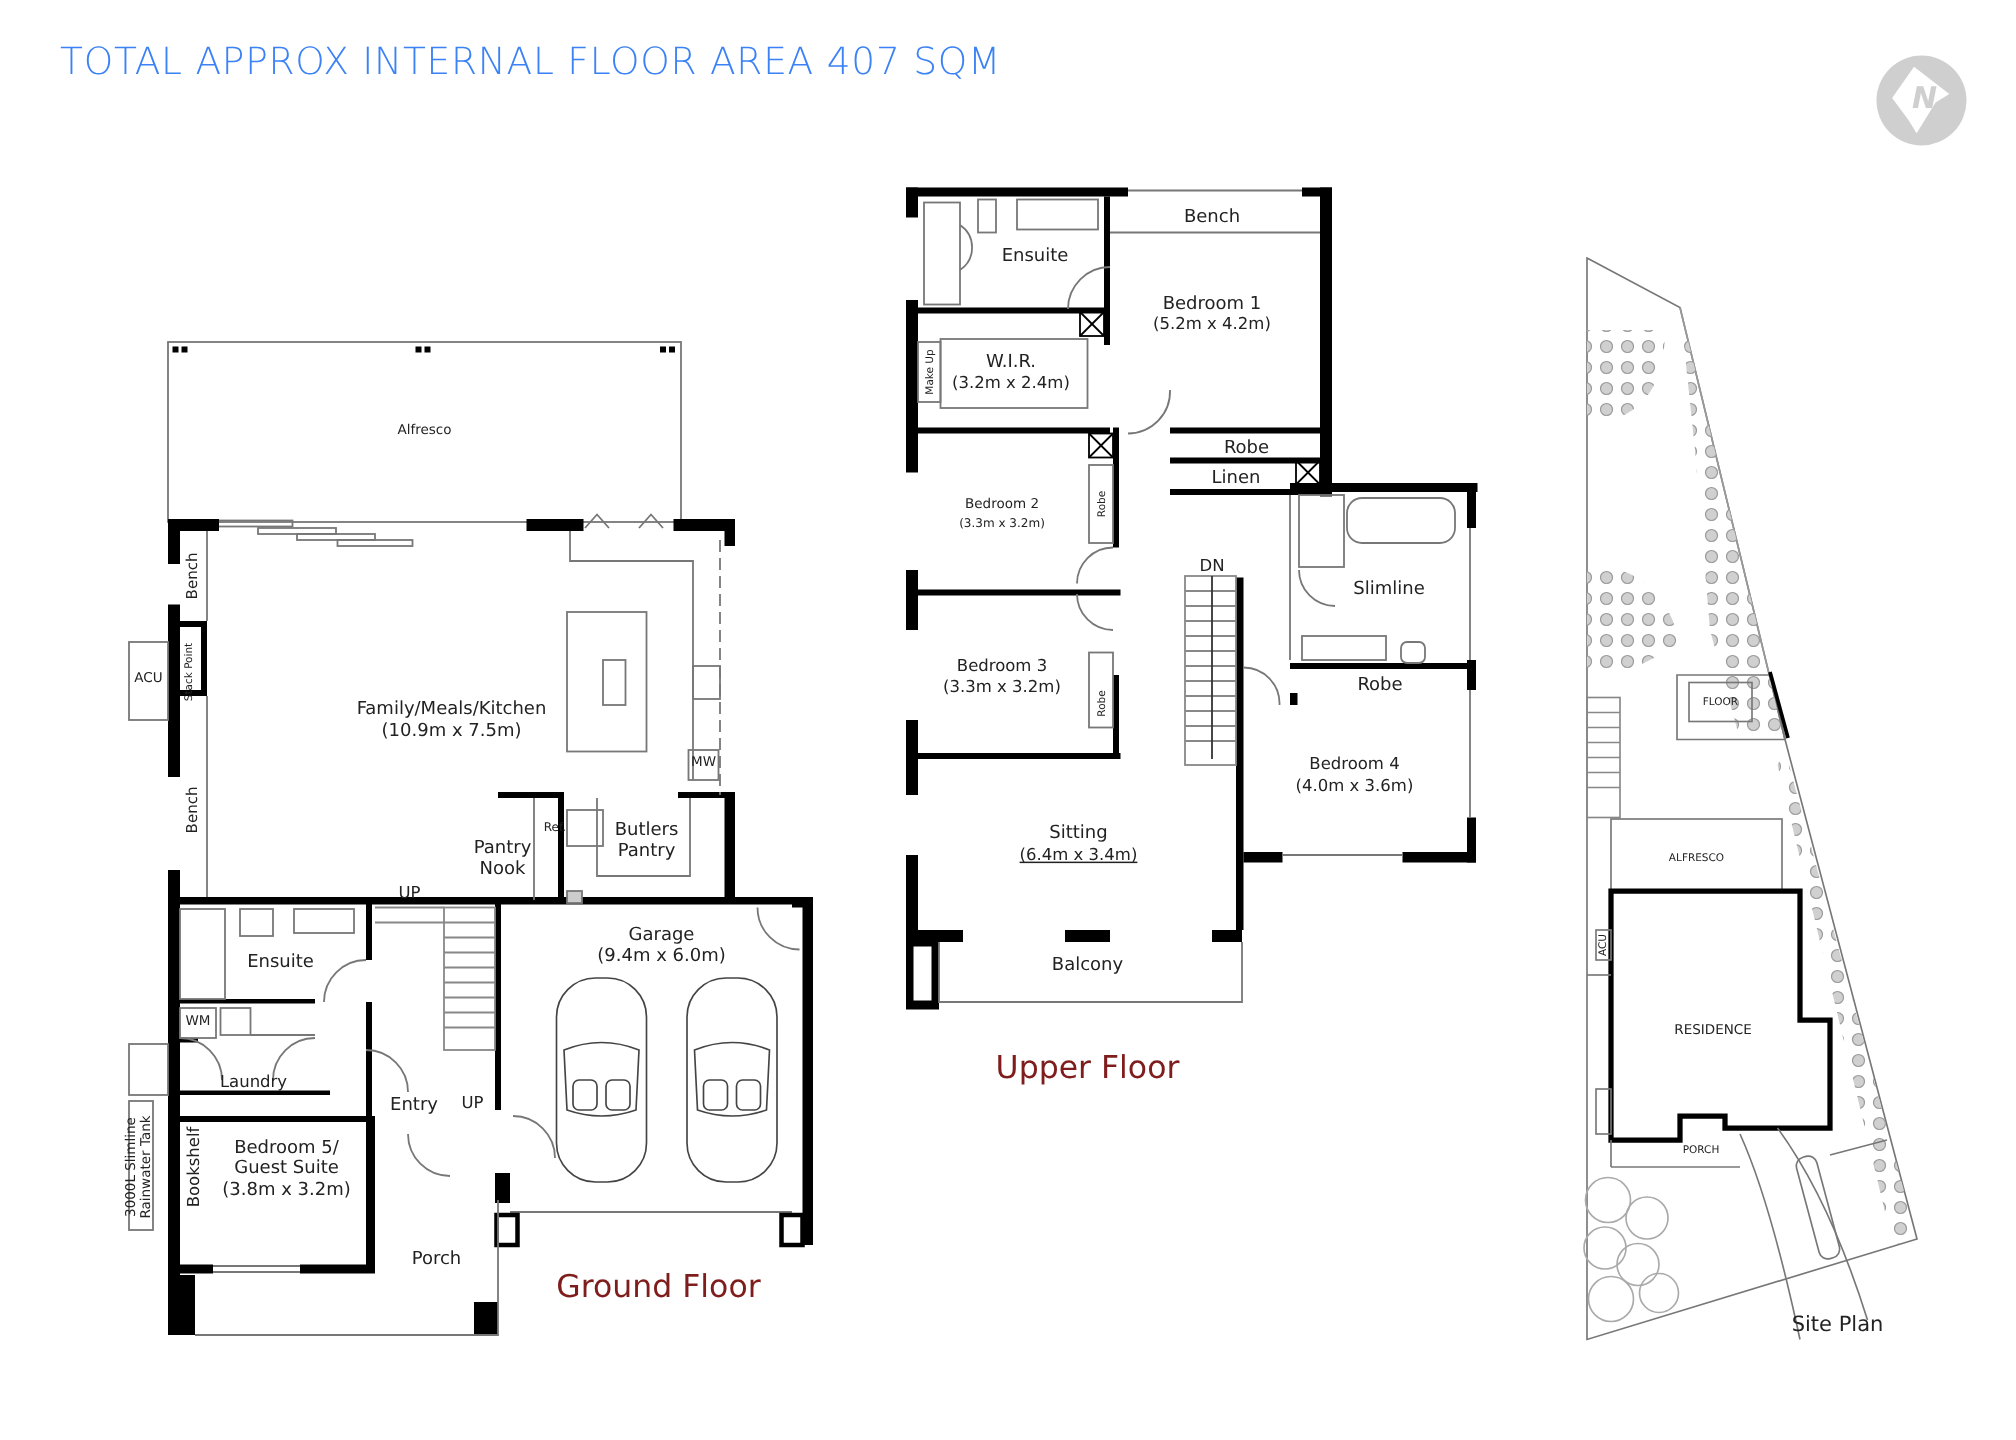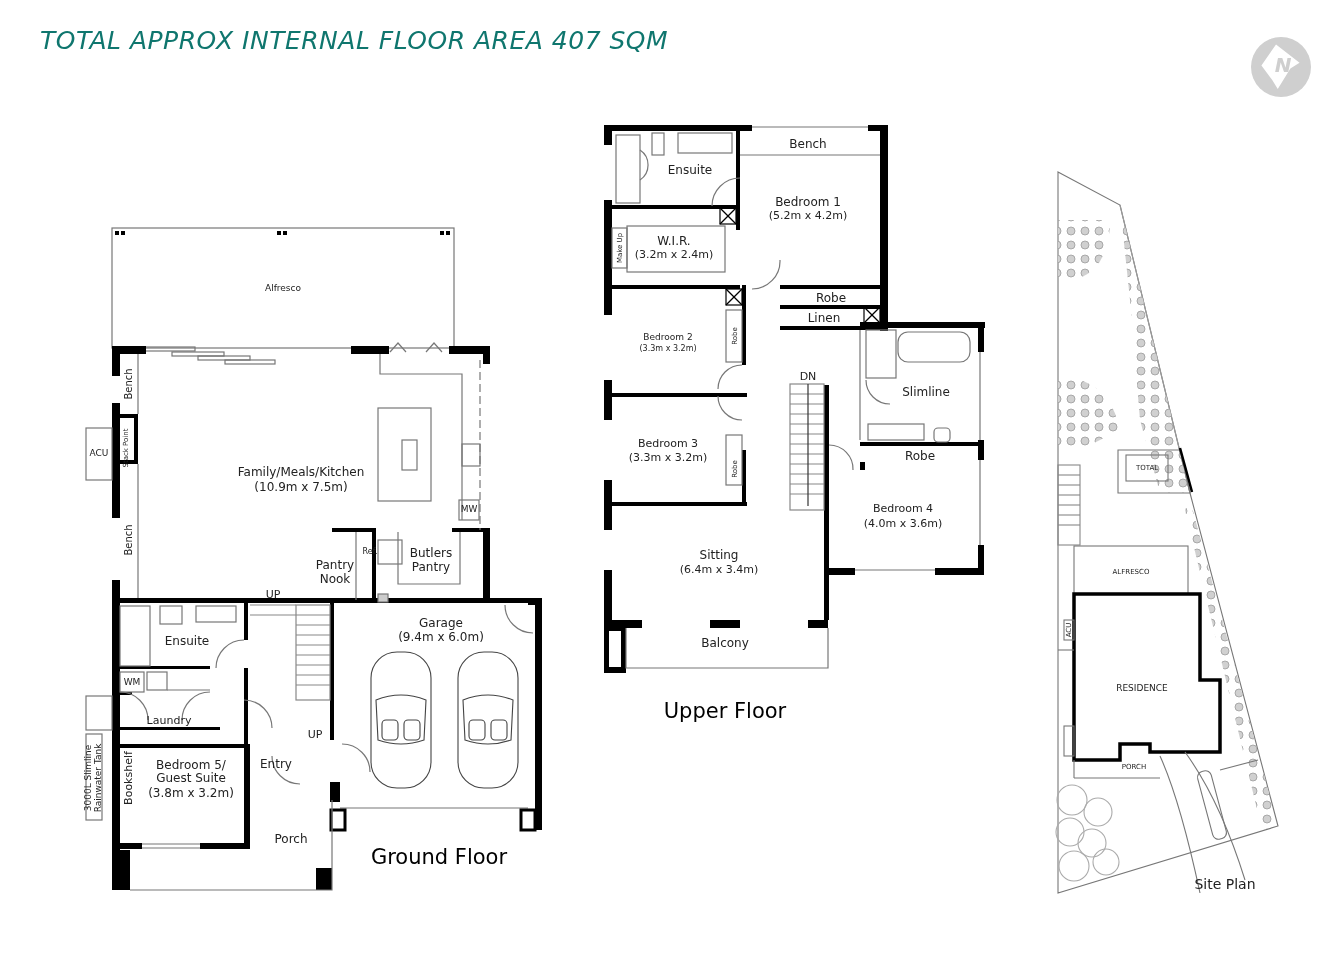--- a/index.html
+++ b/index.html
@@ -1,27 +1,27 @@
 <!DOCTYPE html>
 <html><head>
 <meta charset="utf-8">
 <style>
   html, body { margin:0; padding:0; background:#ffffff; }
   body { width:1344px; height:960px; position:relative; overflow:hidden; font-family:"DejaVu Sans", sans-serif; color:#1a1a1a; }
-  .title { position:absolute; left:40px; top:26px; font-family:"DejaVu Sans", sans-serif; font-size:25px; letter-spacing:0.5px; color:#0f766e; font-weight:300; white-space:nowrap;font-style:italic; }
+  .title { position:absolute; left:40px; top:26px; font-family:"DejaVu Sans", sans-serif; font-size:25px; letter-spacing:0.5px; color:#3b82f6; font-weight:300; white-space:nowrap; }
   .compass { position:absolute; left:1250px; top:36px; width:62px; height:62px; }
   svg.plan { position:absolute; left:0; top:0; }
   .lbl { position:absolute; font-family:"DejaVu Sans", sans-serif; color:#222; text-align:center; white-space:nowrap; line-height:1.2; transform:translate(-50%,-50%); }
   .s12 { font-size:12px; }
   .s11 { font-size:11px; }
   .s10 { font-size:10px; }
   .s9 { font-size:9px; }
   .s8 { font-size:8px; }
   .s7 { font-size:7px; }
-  .big { font-size:21px; color:#000000; }
+  .big { font-size:21px; color:#7f1d1d; }
   .vert { transform:translate(-50%,-50%) rotate(-90deg); }
 </style>
 </head>
 <body>
 
 <div class="title">TOTAL APPROX INTERNAL FLOOR AREA 407 SQM</div>
 
 <svg class="compass" viewBox="0 0 62 62">
   <circle cx="31" cy="31" r="30" fill="#cfcfcf"></circle>
   <polygon points="12,26 30,8 50,30 40,34 24,52 20,42" fill="#ffffff" transform="rotate(-10 31 31)"></polygon>
@@ -310,21 +310,21 @@
 <div class="lbl s9" style="left:99px;top:453px;">ACU</div>
 <div class="lbl s7 vert" style="left:126px;top:448px;white-space:normal;width:40px;">Stack Point</div>
 <div class="lbl s9" style="left:469px;top:509px;">MW</div>
 <div class="lbl s8" style="left:370px;top:552px;">Ref.</div>
 <div class="lbl s12" style="left:431px;top:560px;white-space:normal;width:60px;">Butlers Pantry</div>
 <div class="lbl s12" style="left:335px;top:572px;white-space:normal;width:44px;">Pantry Nook</div>
 <div class="lbl s11" style="left:273px;top:595px;">UP</div>
 <div class="lbl s12" style="left:187px;top:641px;">Ensuite</div>
 <div class="lbl s9" style="left:132px;top:682px;">WM</div>
 <div class="lbl s11" style="left:169px;top:705px;margin-top:16px;">Laundry</div>
-<div class="lbl s12" style="left:276px;top:764px;">Entry</div>
+<div class="lbl s12" style="left:276px;top:736px;">Entry</div>
 <div class="lbl s11" style="left:315px;top:735px;">UP</div>
 <div class="lbl s12" style="left:191px;top:772px;white-space:normal;width:90px;line-height:1.1;">Bedroom 5/ Guest Suite</div>
 <div class="lbl s12" style="left:191px;top:793px;">(3.8m x 3.2m)</div>
 <div class="lbl s11 vert" style="left:129px;top:778px;">Bookshelf</div>
 <div class="lbl s9 vert" style="left:94px;top:778px;white-space:normal;width:80px;line-height:1.1;">3000L Slimline Rainwater Tank</div>
 <div class="lbl s12" style="left:291px;top:839px;">Porch</div>
 <div class="lbl s12" style="left:441px;top:623px;">Garage</div>
 <div class="lbl s12" style="left:441px;top:637px;">(9.4m x 6.0m)</div>
 <div class="lbl big" style="left:439px;top:858px;">Ground Floor</div>
 
@@ -342,22 +342,22 @@
 <div class="lbl s7 vert" style="left:735px;top:336px;">Robe</div>
 <div class="lbl s11" style="left:668px;top:444px;">Bedroom 3</div>
 <div class="lbl s11" style="left:668px;top:458px;">(3.3m x 3.2m)</div>
 <div class="lbl s7 vert" style="left:735px;top:469px;">Robe</div>
 <div class="lbl s11" style="left:808px;top:377px;">DN</div>
 <div class="lbl s12" style="left:926px;top:392px;">Slimline</div>
 <div class="lbl s12" style="left:920px;top:456px;">Robe</div>
 <div class="lbl s11" style="left:903px;top:509px;">Bedroom 4</div>
 <div class="lbl s11" style="left:903px;top:524px;">(4.0m x 3.6m)</div>
 <div class="lbl s12" style="left:719px;top:555px;">Sitting</div>
-<div class="lbl s11" style="left:719px;top:570px;">(6.4m x 3.4m)</div>
+<div class="lbl s11" style="left:719px;top:570px;text-decoration:underline;">(6.4m x 3.4m)</div>
 <div class="lbl s12" style="left:725px;top:643px;">Balcony</div>
 <div class="lbl big" style="left:725px;top:712px;">Upper Floor</div>
 
-<div class="lbl s7" style="left:1147px;top:468px;">TOTAL</div>
+<div class="lbl s7" style="left:1147px;top:468px;">FLOOR</div>
 <div class="lbl s7" style="left:1131px;top:572px;">ALFRESCO</div>
 <div class="lbl s7 vert" style="left:1069px;top:630px;">ACU</div>
 <div class="lbl s9" style="left:1142px;top:688px;">RESIDENCE</div>
 <div class="lbl s7" style="left:1134px;top:767px;">PORCH</div>
 <div class="lbl s12" style="left:1225px;top:884px;font-size:14px;">Site Plan</div>
 
 </body></html>

